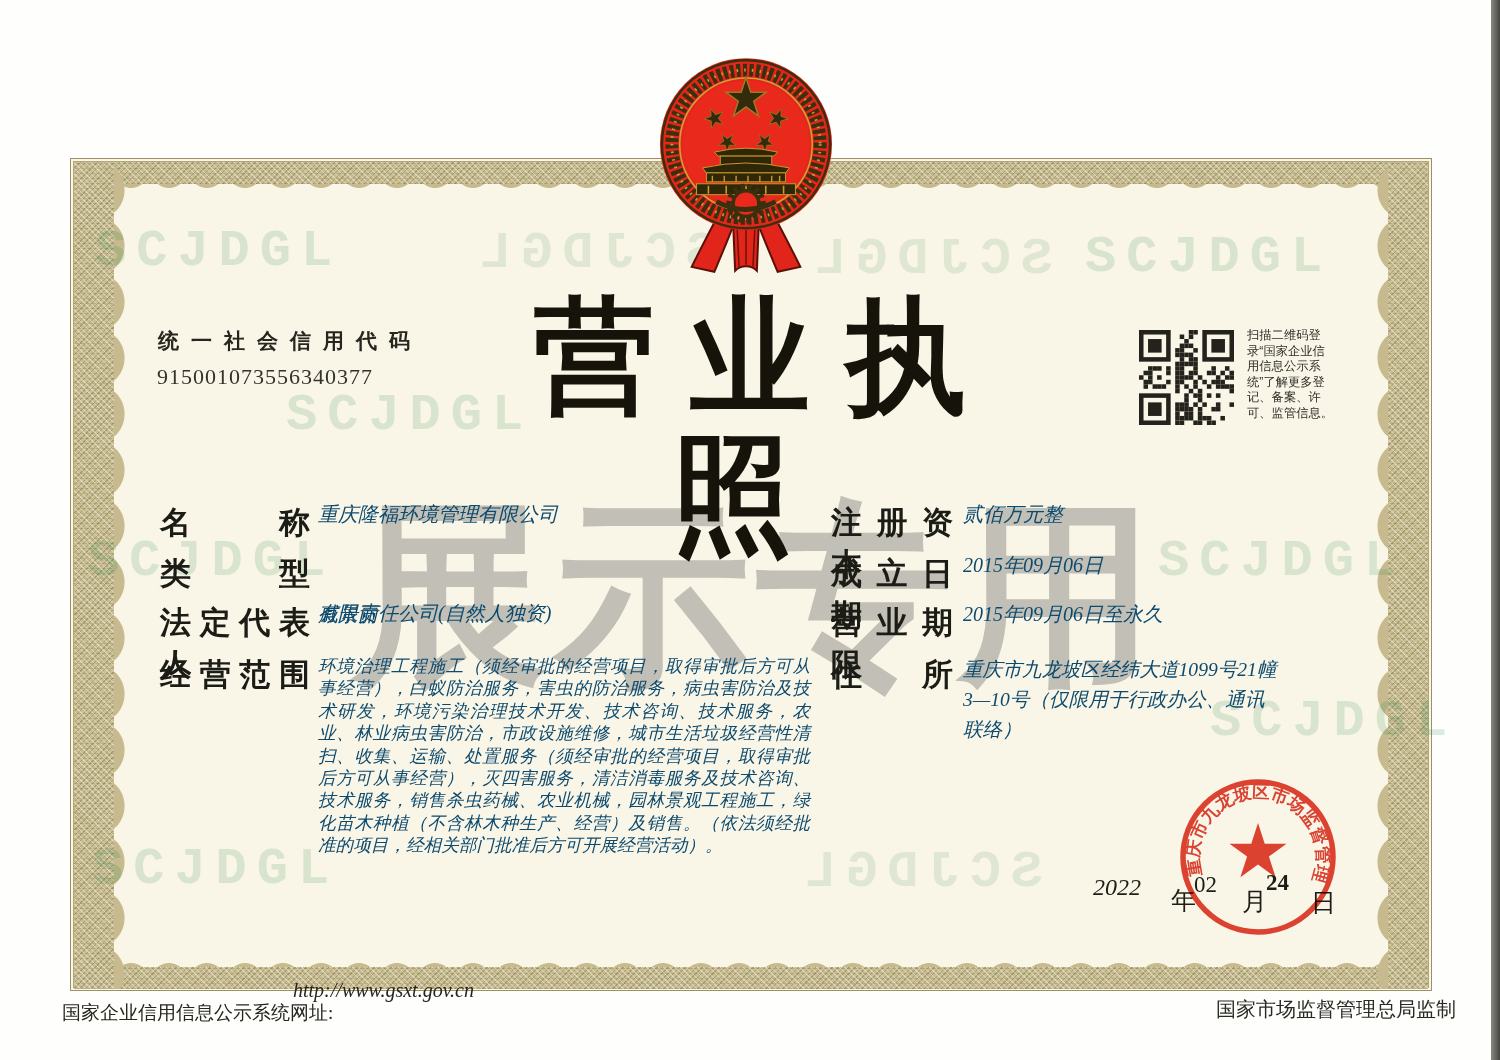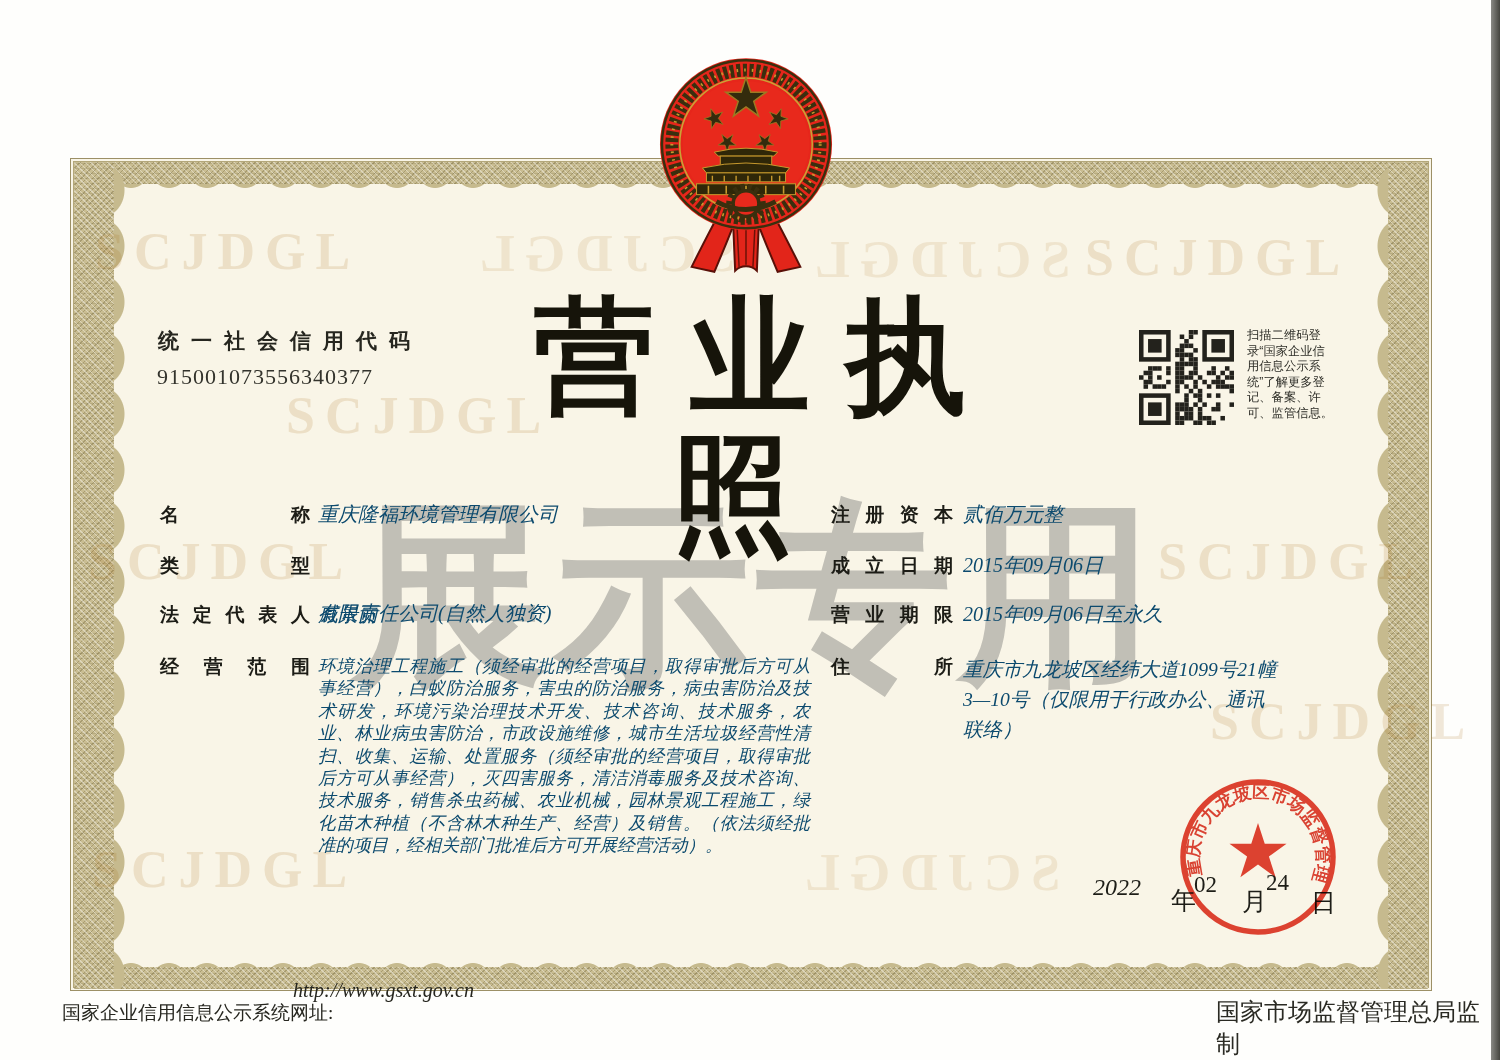--- a/index.html
+++ b/index.html
@@ -32,22 +32,22 @@
       background:radial-gradient(36px 30px at 19px 25px, #c6ba8e 0 15px, rgba(198,186,142,0) 16px);
       background-size:38px 16px; background-repeat:repeat-x; }
   .lace-left::after { top:0; bottom:0; left:40px; width:24px;
       background:radial-gradient(44px 52px at -12px 28px, #c6ba8e 0 22px, rgba(198,186,142,0) 23px);
       background-size:24px 56px; background-repeat:repeat-y; }
   .lace-right::after { top:0; bottom:0; right:40px; width:24px;
       background:radial-gradient(44px 52px at 36px 28px, #c6ba8e 0 22px, rgba(198,186,142,0) 23px);
       background-size:24px 56px; background-repeat:repeat-y; }
 
   
-  .bg-mark { position:absolute; font-family:Liberation Serif, serif; font-weight:bold;
-      font-size:52px; letter-spacing:10px; color:#a16207; opacity:.14; }
+  .bg-mark { position:absolute; font-family:Liberation Mono, monospace; font-weight:bold;
+      font-size:52px; letter-spacing:10px; color:#15803d; opacity:.14; }
   .bg-mark.m2 { transform:scaleX(-1); opacity:.11; }
 
   
   .watermark { position:absolute; left:352px; top:498px; font-family:"Liberation Sans", sans-serif;
       font-weight:bold; font-size:196px; letter-spacing:6px; color:#6f6f6e; opacity:.40; line-height:1; }
 
   
   .emblem { position:absolute; left:657px; top:53px; width:178px; height:222px; }
 
   
@@ -56,45 +56,45 @@
   .credit-code { position:absolute; left:157px; top:364px; font-size:22px; letter-spacing:1px; color:#33332c; }
   .title { position:absolute; left:430px; top:293px; width:640px; text-align:center;
       font-family:"Liberation Sans", sans-serif; font-weight:900; font-size:120px; line-height:1.1;
       letter-spacing:36px; text-indent:36px; color:#16140a; transform:scaleY(1.05); }
   .qr { position:absolute; left:1139px; top:330px; width:95px; height:95px; }
   .qr-caption { position:absolute; left:1247px; top:328px; width:90px;
       font-family:"Liberation Sans", sans-serif; font-size:12.3px; line-height:15.6px; color:#2e2e28; }
 
   
   .flabel { position:absolute; width:150px; font-family:"Liberation Sans", sans-serif; font-weight:bold;
-      font-size:19px; color:#1c1c16; text-align:justify; text-align-last:justify; }
+      font-size:31px; color:#1c1c16; text-align:justify; text-align-last:justify; }
   .flabel.right-col { width:122px; }
   .fvalue { position:absolute; font-size:20px; color:#0c4a6e; line-height:23px;font-style:italic; }
   .scope { width:492px; font-size:17.6px; line-height:22.4px; text-align:justify; }
   .addr { width:318px; font-size:19.6px; line-height:30px; }
 
   
   .registry-label { position:absolute; left:986px; top:835px; font-family:"Liberation Sans", sans-serif;
       font-weight:bold; font-size:25px; letter-spacing:33px; color:#1c1c16; white-space:nowrap; }
   .date-line { position:absolute; left:0; top:0; color:#1d1d17; }
   .d-year  { position:absolute; left:1093px; top:874px; font-size:24px;font-style:italic; }
   .d-yu    { position:absolute; left:1171px; top:884px; font-size:25px; }
   .d-month { position:absolute; left:1194px; top:872px; font-size:23px; }
   .d-mu    { position:absolute; left:1242px; top:885px; font-size:25px; }
-  .d-day   { position:absolute; left:1266px; top:870px; font-size:23px; }
+  .d-day   { position:absolute; left:1266px; top:870px; font-size:23px;font-weight:bold; }
   .d-du    { position:absolute; left:1311px; top:886px; font-size:25px; }
 
   
   .seal { position:absolute; left:1178px; top:777px; width:160px; height:160px;
       mix-blend-mode:multiply; opacity:.92; }
 
   
   .footer-left { position:absolute; left:62px; top:1000px; font-size:19px; color:#26261f; }
   .footer-url { position:absolute; left:293px; top:979px; font-size:20px; font-style:italic; color:#26261f; }
-  .footer-right { position:absolute; left:1216px; top:996px; font-size:24px; color:#2a2a23; }
+  .footer-right { position:absolute; left:1216px; top:996px; font-size:20px; color:#2a2a23; }
 </style>
 </head>
 <body>
 
 <div class="page">
 
   <div class="frame"></div>
 
   <div class="lace lace-top"></div>
   <div class="lace lace-bottom"></div>

